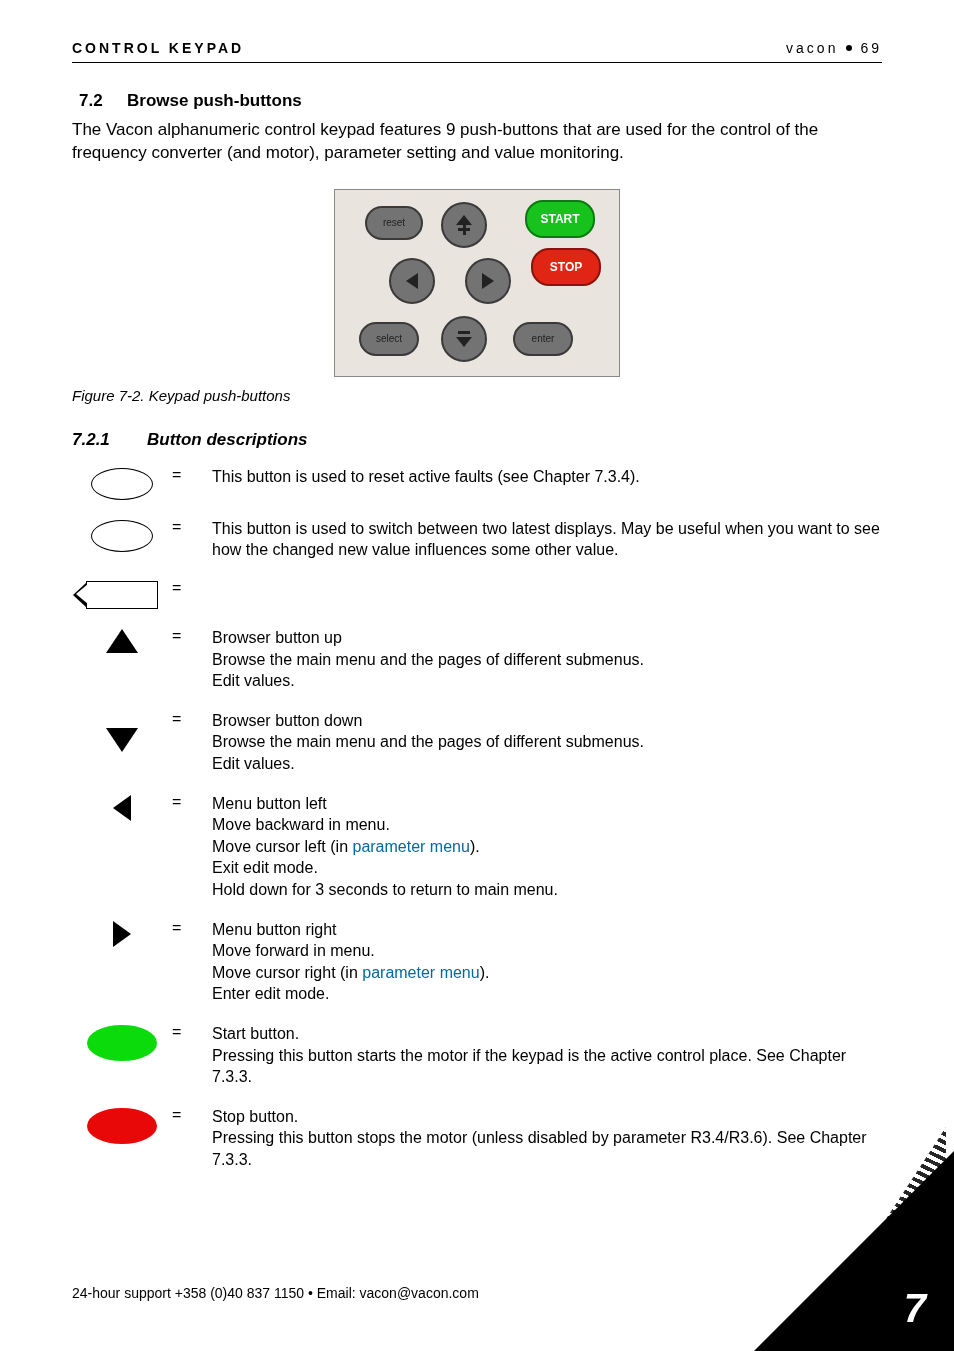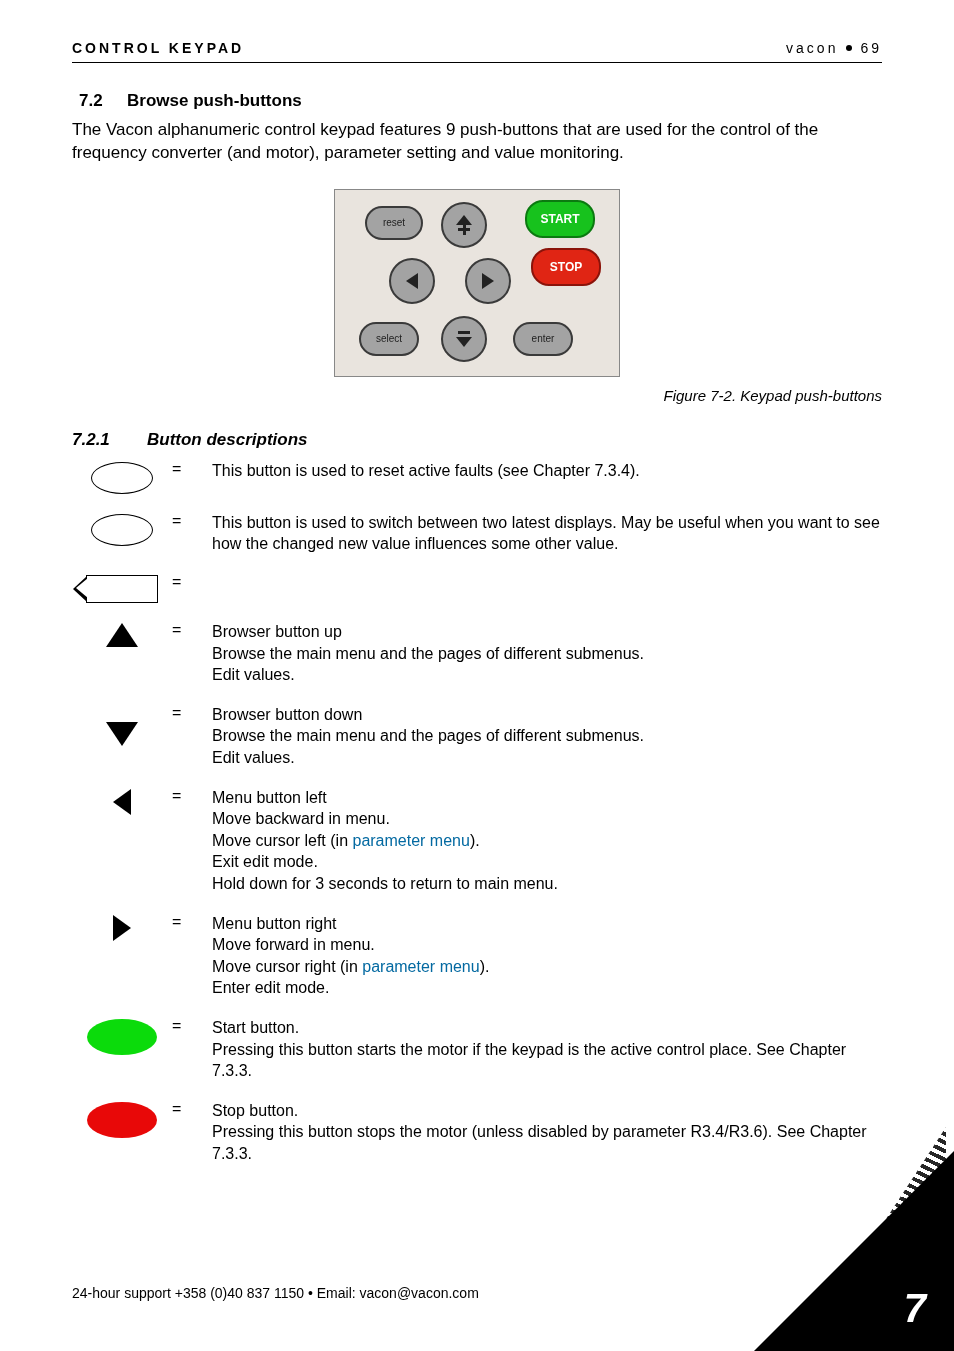--- a/index.html
+++ b/index.html
@@ -65,41 +65,41 @@
     width: 284px;
     height: 186px;
     background: #e9e4de;
     border: 1px solid #888;
     position: relative;
     margin: 0 auto;
   }
   .kp-btn {
     position: absolute;
     border: 2px solid #3a3a3a;
-    background: #a3a3a3;
+    background: #737373;
     display: flex;
     align-items: center;
     justify-content: center;
     font-size: 10px;
     color: #222;
   }
   .round { border-radius: 50%; }
   .pill { border-radius: 18px; }
   .caption {
     font-style: italic;
     font-size: 15px;
-    text-align: right;
+    text-align: left;
     margin-top: 6px;
     margin-bottom: 26px;
   }
   .subsec-title {
     font-size: 17px;
     font-weight: bold;
     font-style: italic;
-    margin-bottom: 10px;
+    margin-bottom: 16px;
   }
   .subsec-title .subnum { display:inline-block; width:75px; }
   .defs { font-size: 16px; }
   .def-row {
     display: flex;
     align-items: flex-start;
     margin-bottom: 18px;
   }
   .icon-cell {
     width: 100px;

